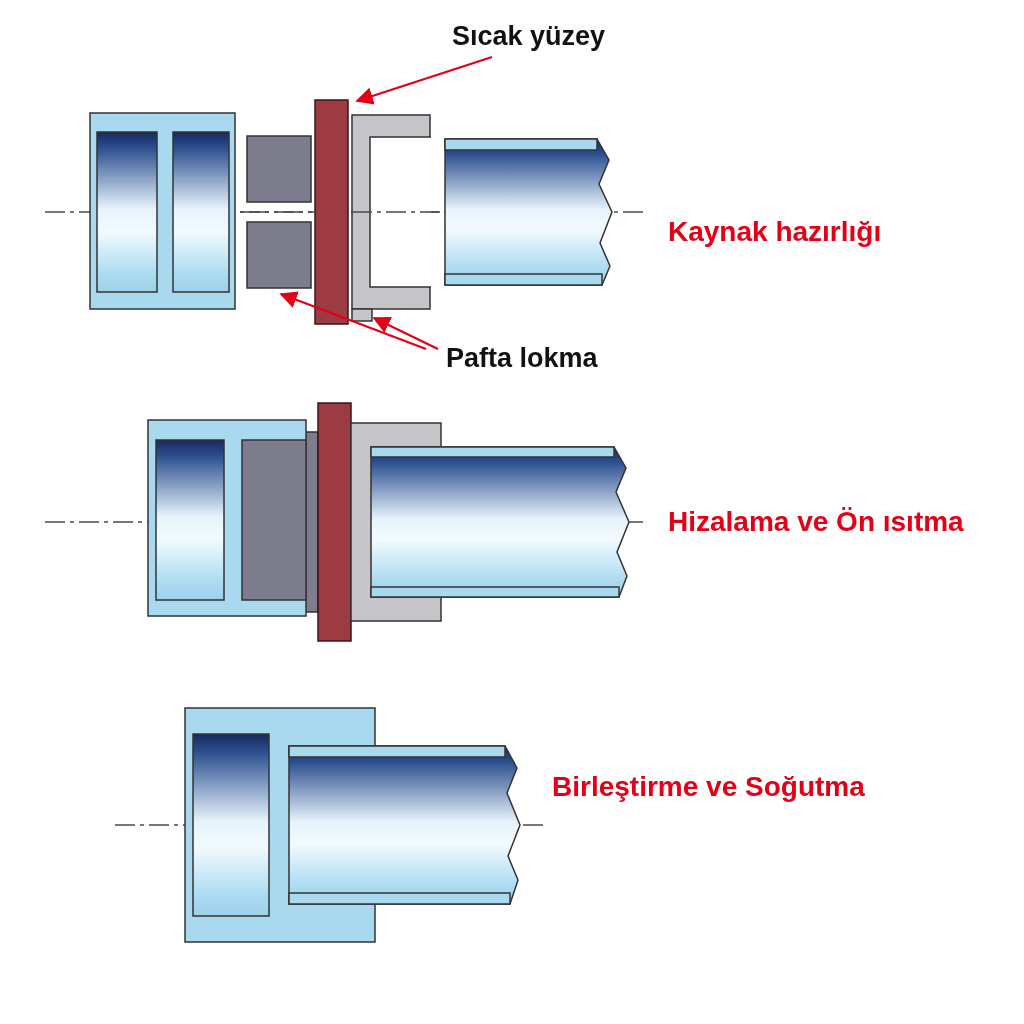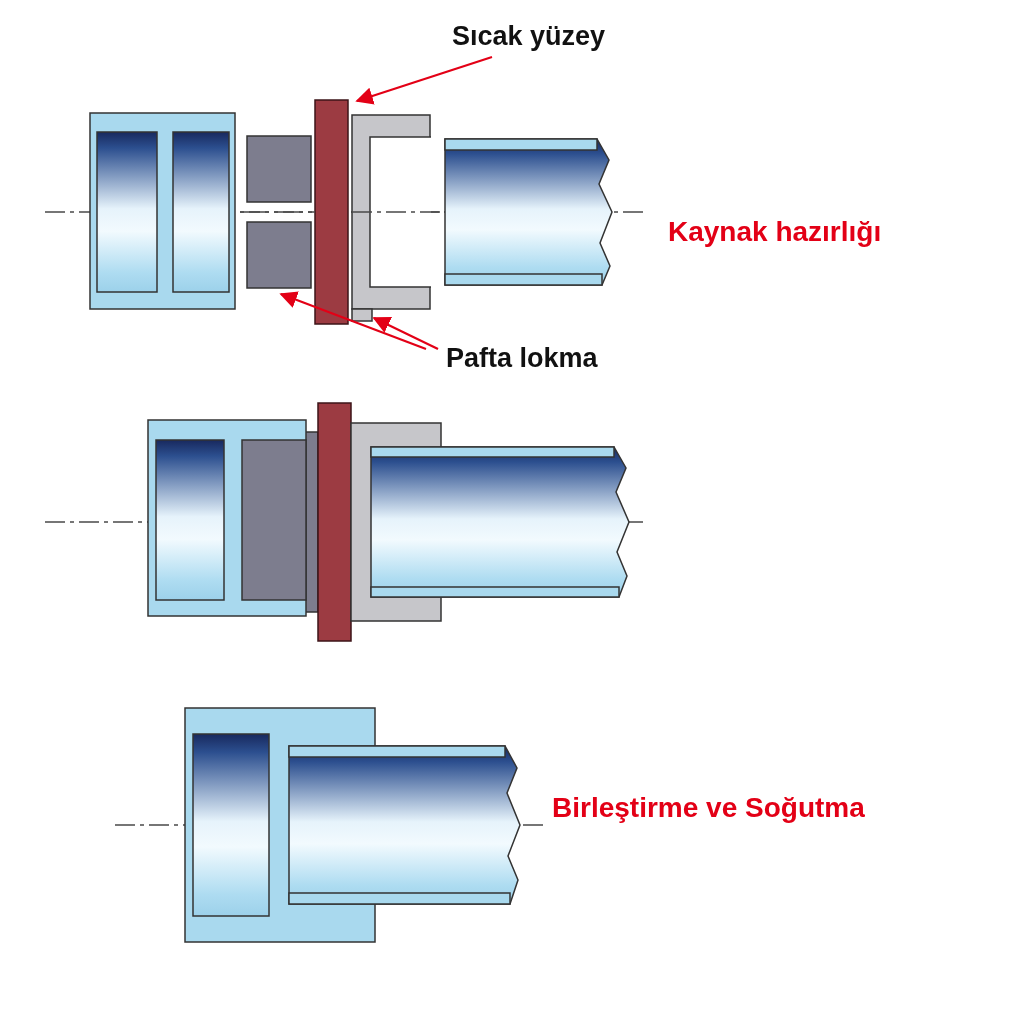--- a/index.html
+++ b/index.html
@@ -100,16 +100,17 @@
       <rect class="o" x="289" y="893" width="221" height="11" fill="#a9d9ee"></rect>
     </g>
   </svg>
 
   <div class="lbl lbl-black" style="left:452px;top:22px;">Sıcak yüzey</div>
 
   <div class="lbl lbl-black" style="left:446px;top:344px;">Pafta lokma</div>
 
   <div class="lbl lbl-red" style="left:668px;top:197px;margin-top:20px;">Kaynak hazırlığı</div>
 
+  <div class="lbl lbl-red" style="left:668px;top:507px;">Hizalama ve Ön ısıtma</div>
 
-  <div class="lbl lbl-red" style="left:552px;top:793px;">Birleştirme ve Soğutma</div>
+  <div class="lbl lbl-red" style="left:552px;top:772px;">Birleştirme ve Soğutma</div>
 
 </div>
 
 </body></html>

